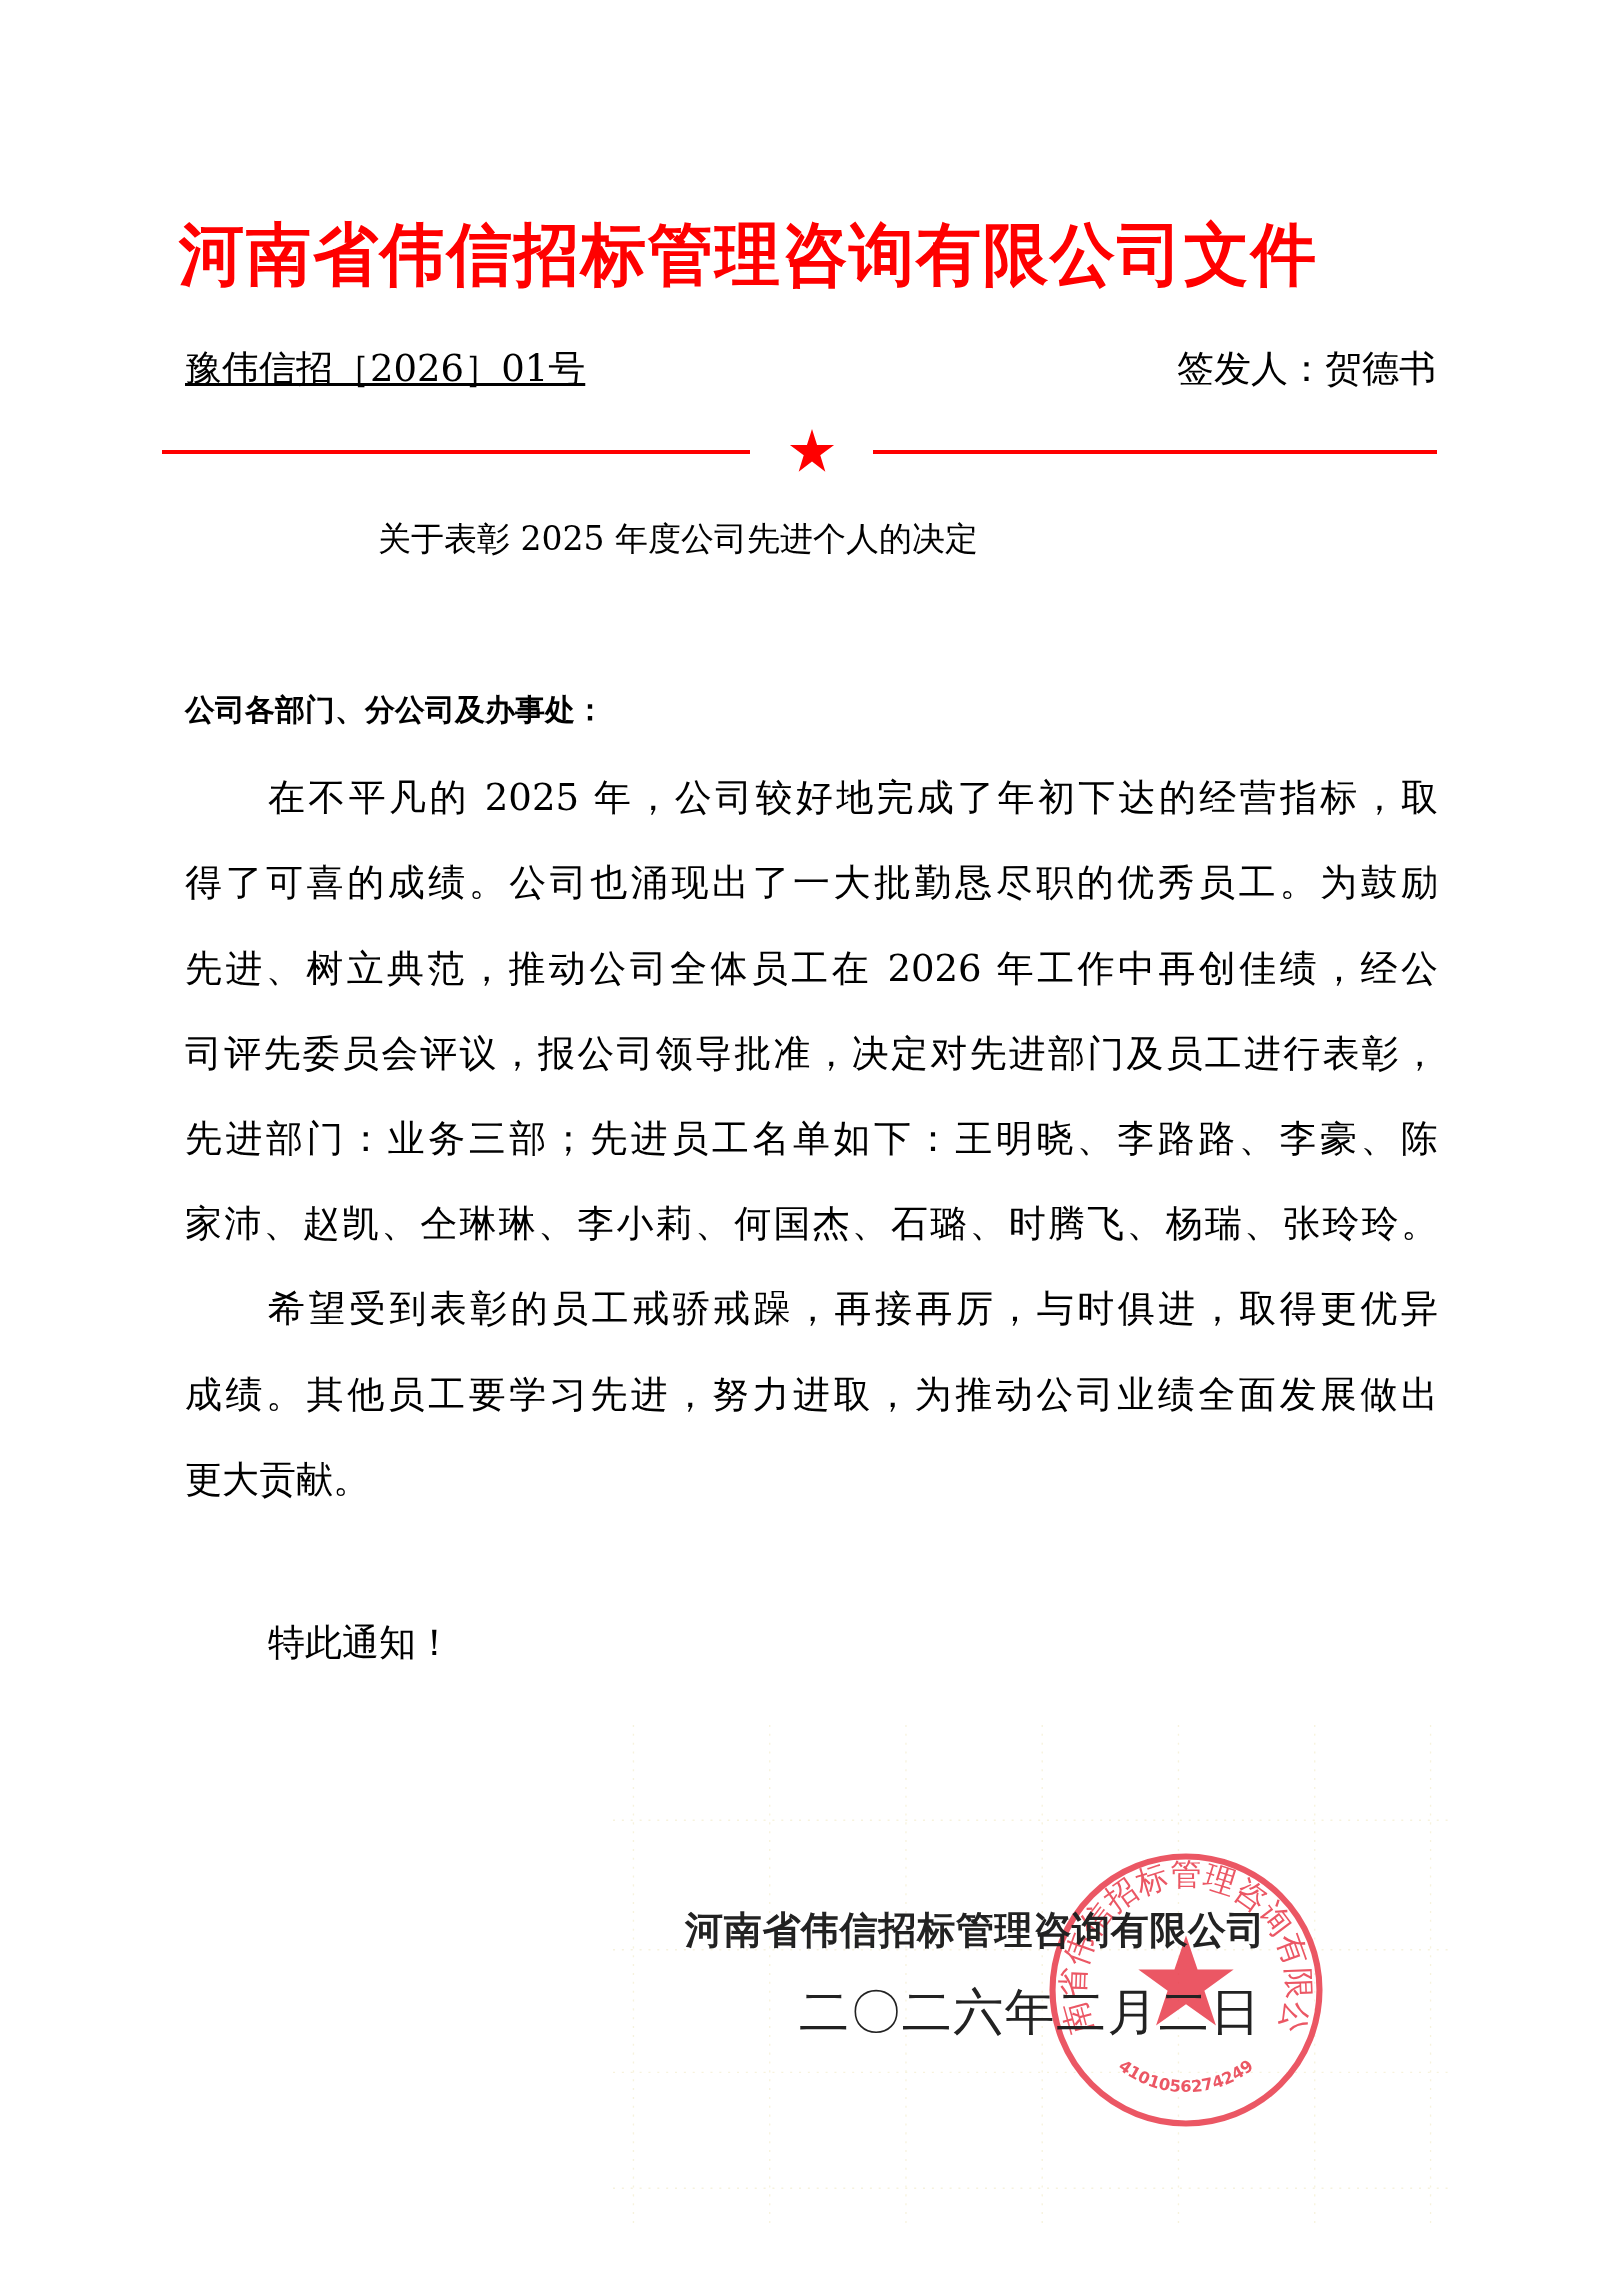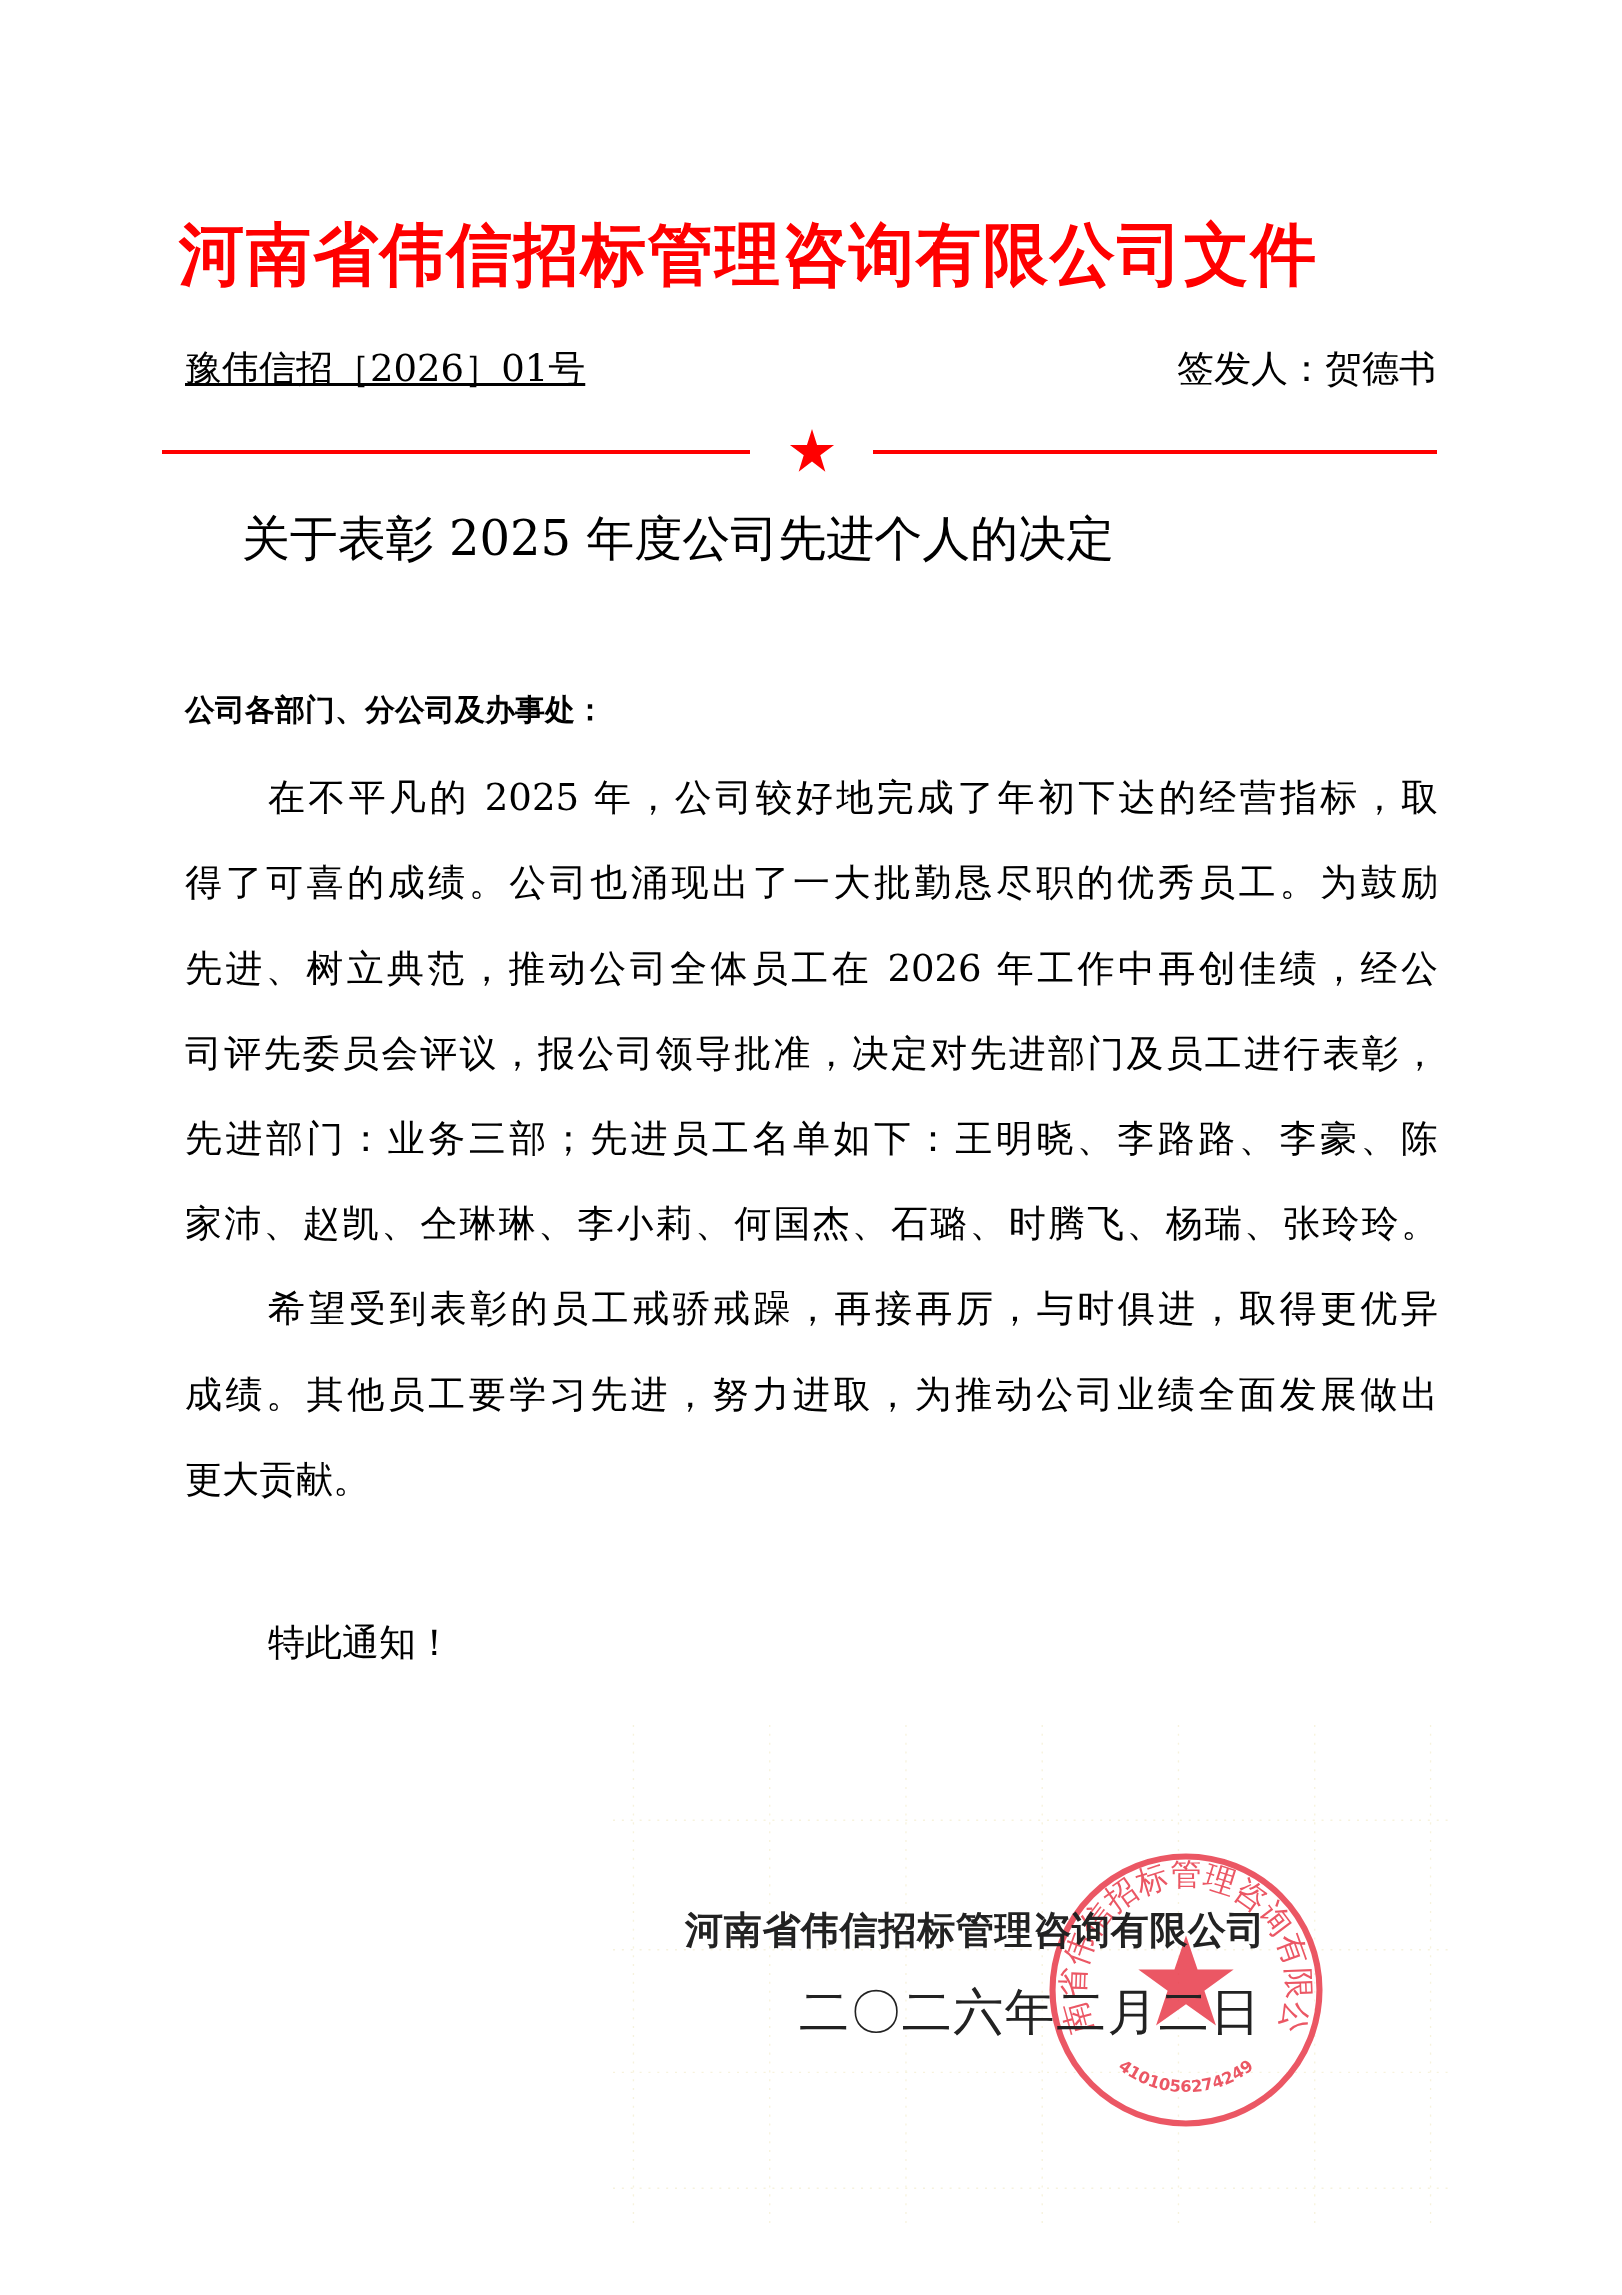--- a/index.html
+++ b/index.html
@@ -14,21 +14,21 @@
 
   .doc-no { left: 185px; top: 341px; font-size: 37px; line-height: 55px; white-space: nowrap; text-decoration: underline; }
   .signer { right: 187px; top: 341px; font-size: 37px; line-height: 55px; white-space: nowrap; }
 
   .rule { height: 4.1px; background: #ff0000; top: 450px; }
   .rule-left { left: 162px; width: 588px; }
   .rule-right { left: 873px; width: 564px; }
   .star { left: 788px; top: 428px; width: 48px; height: 46px; }
 
   .subtitle { left: 0; width: 1356px; top: 508px; text-align: center;
-    font-size: 48px; line-height: 61px; white-space: nowrap; }
+    font-size: 33px; line-height: 61px; white-space: nowrap; }
 
   .salutation { left: 185px; top: 682px; font-size: 30px; line-height: 55px;
     font-weight: bold; font-family: "DejaVu Sans", "Liberation Sans", sans-serif; white-space: nowrap; }
 
   .body-line { left: 185px; width: 1253px; font-size: 37px; line-height: 55px;
     white-space: nowrap; text-align: justify; text-align-last: justify; }
   .body-line.indent { left: 268px; width: 1170px; }
   .body-line.last { text-align-last: left; }
 
   .notice { left: 268px; top: 1615px; font-size: 37px; line-height: 55px; white-space: nowrap; }

